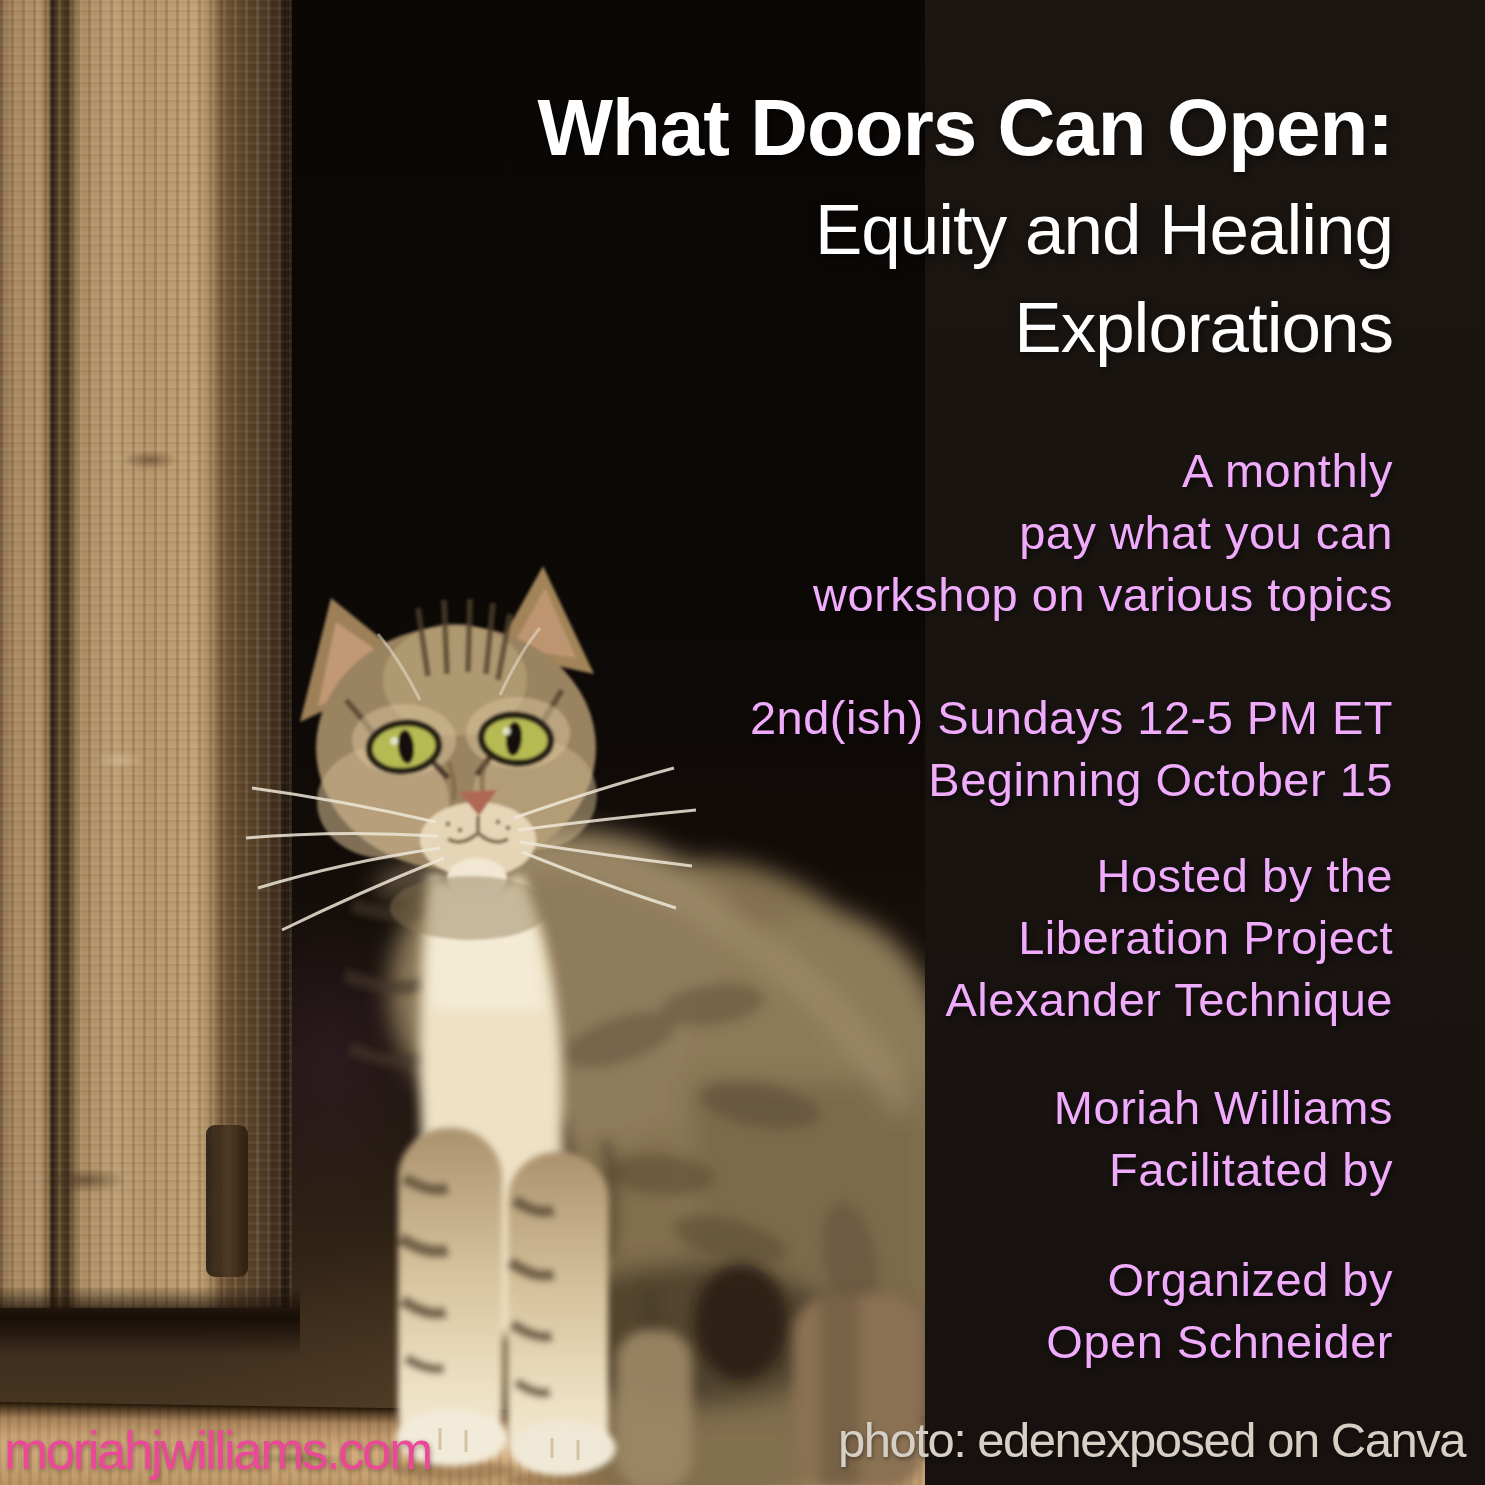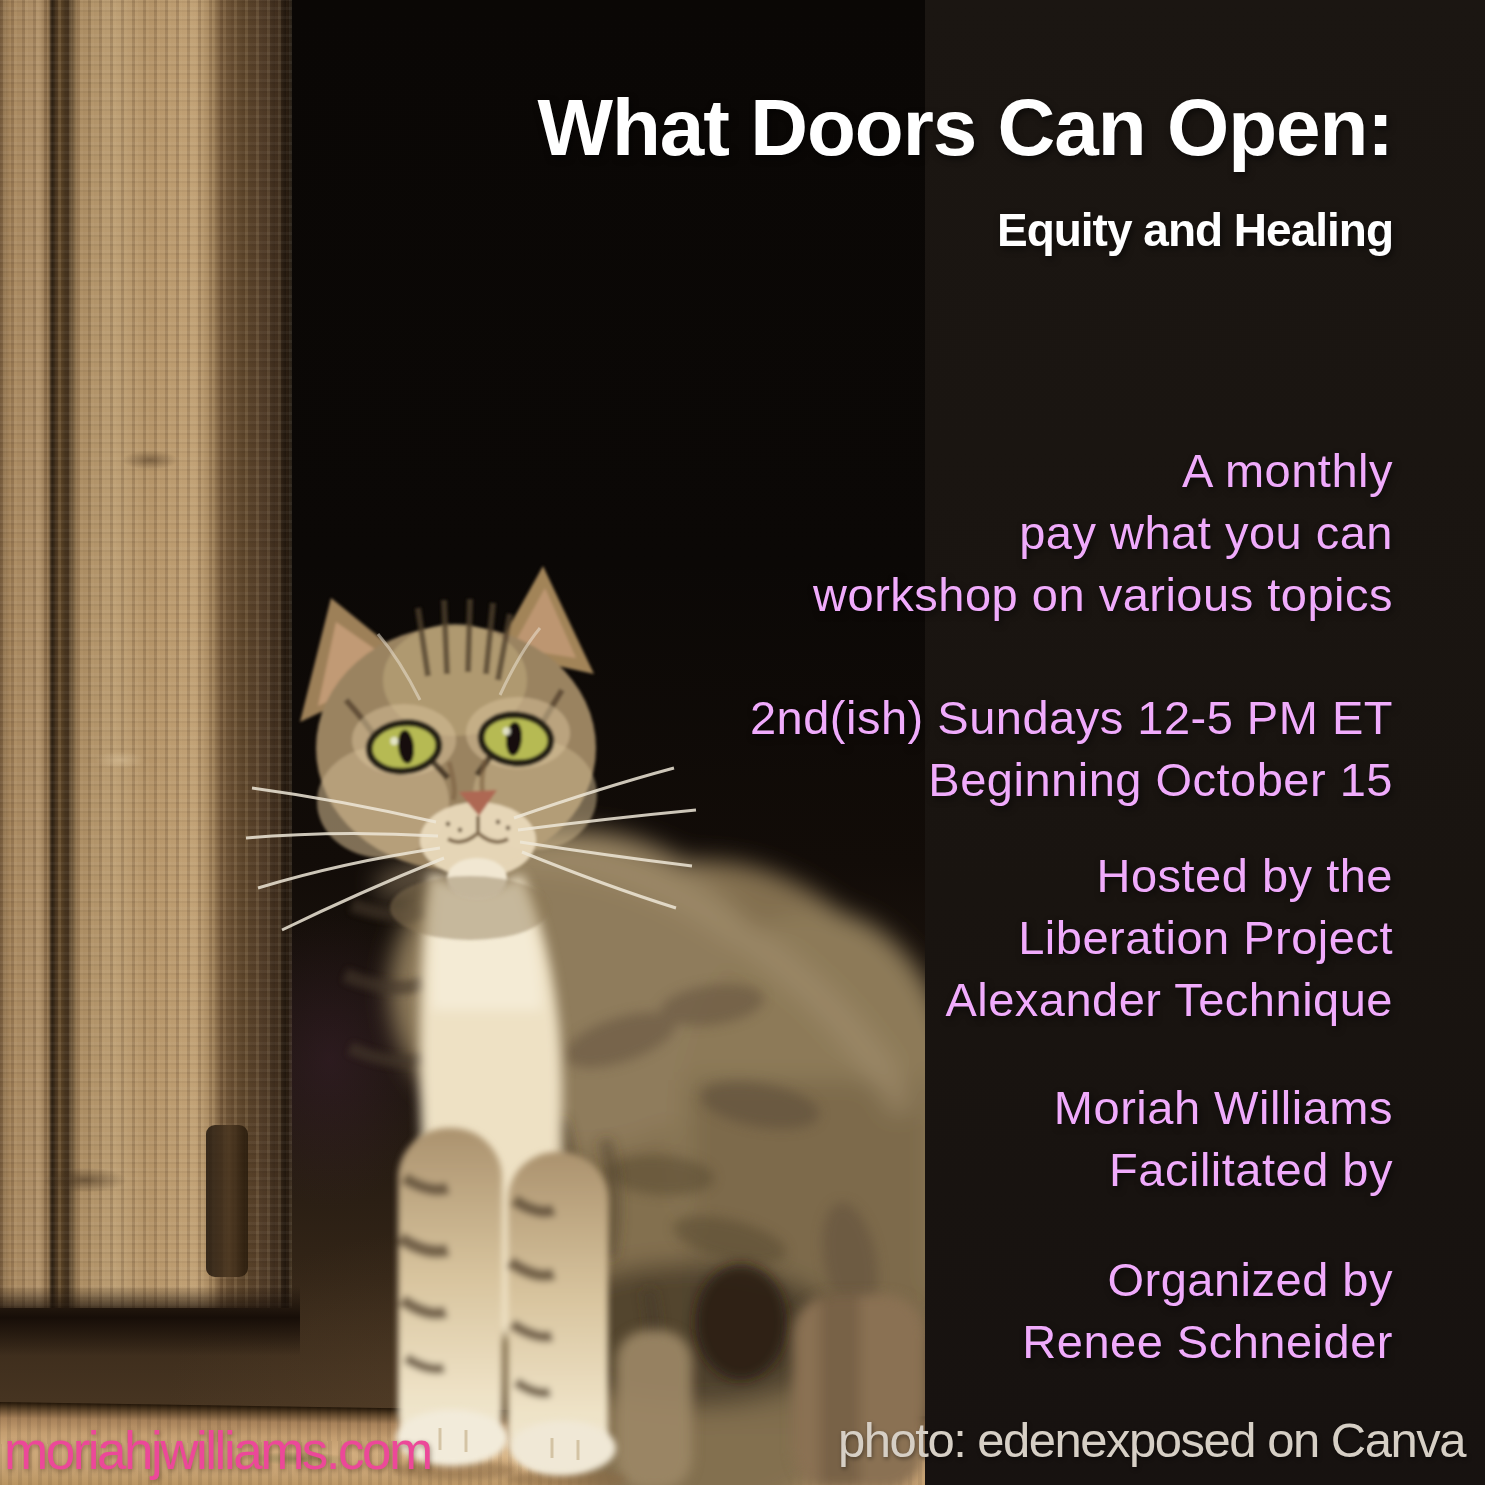--- a/index.html
+++ b/index.html
@@ -50,21 +50,21 @@
   .cat { position:absolute; left:0; top:0; }
   
   .panel {
     position:absolute; left:925px; top:0; width:560px; height:1485px;
     background:linear-gradient(180deg,#1b1612 0%,#191410 60%,#171210 100%);
   }
   
   .txt { position:absolute; right:92px; text-align:right; color:#ffffff;
          text-shadow:2px 3px 7px rgba(0,0,0,.55); white-space:nowrap; }
   .title-l1 { top:75px;  font-size:80px; line-height:106px; font-weight:bold; letter-spacing:-1px; }
-  .title-l23{ top:181px; font-size:46px; line-height:98px;  font-weight:bold; letter-spacing:-1px; }
+  .title-l23{ top:181px; font-size:71px; line-height:98px;  font-weight:normal; letter-spacing:-1px; }
   .body { font-size:47px; line-height:62px; font-weight:400; letter-spacing:.5px; color:#f0abfc; }
   .sec-0 { top:440px; } .sec-1 { top:687px; } .sec-2 { top:845px; }
   .sec-3 { top:1077px; } .sec-4 { top:1249px; }
   .site {
     position:absolute; left:4px; top:1420px; color:#ec4899; font-size:53px;
     letter-spacing:-2.5px; text-shadow:1px 2px 5px rgba(60,40,20,.45); white-space:nowrap;
   }
   .credit {
     position:absolute; right:20px; top:1412px; color:#d6cfc5; font-size:49px;
     letter-spacing:-1.5px; text-shadow:1px 2px 4px rgba(0,0,0,.4); white-space:nowrap;
@@ -234,20 +234,21 @@
       <path d="M420,700 Q400,660 378,634" opacity=".6"></path>
       <path d="M500,695 Q520,652 540,628" opacity=".6"></path>
     </g>
   </svg>
 
   <div class="panel"></div>
 
   <div class="txt title-l1">What Doors Can Open:</div>
   <div class="txt title-l23">
     <div>Equity and Healing</div>
+    <div>Explorations</div>
   </div>
 
   <div class="txt body sec-0">
     <div>A monthly</div>
     <div>pay what you can</div>
     <div>workshop on various topics</div>
   </div>
   <div class="txt body sec-1">
     <div>2nd(ish) Sundays 12-5 PM ET</div>
     <div>Beginning October 15</div>
@@ -256,18 +257,18 @@
     <div>Hosted by the</div>
     <div>Liberation Project</div>
     <div>Alexander Technique</div>
   </div>
   <div class="txt body sec-3">
     <div>Moriah Williams</div>
     <div>Facilitated by</div>
   </div>
   <div class="txt body sec-4">
     <div>Organized by</div>
-    <div>Renee Schneider</div>
+    <div>Open Schneider</div>
   </div>
 
   <div class="site">moriahjwilliams.com</div>
   <div class="credit">photo: edenexposed on Canva</div>
 </div>
 
 </body></html>

